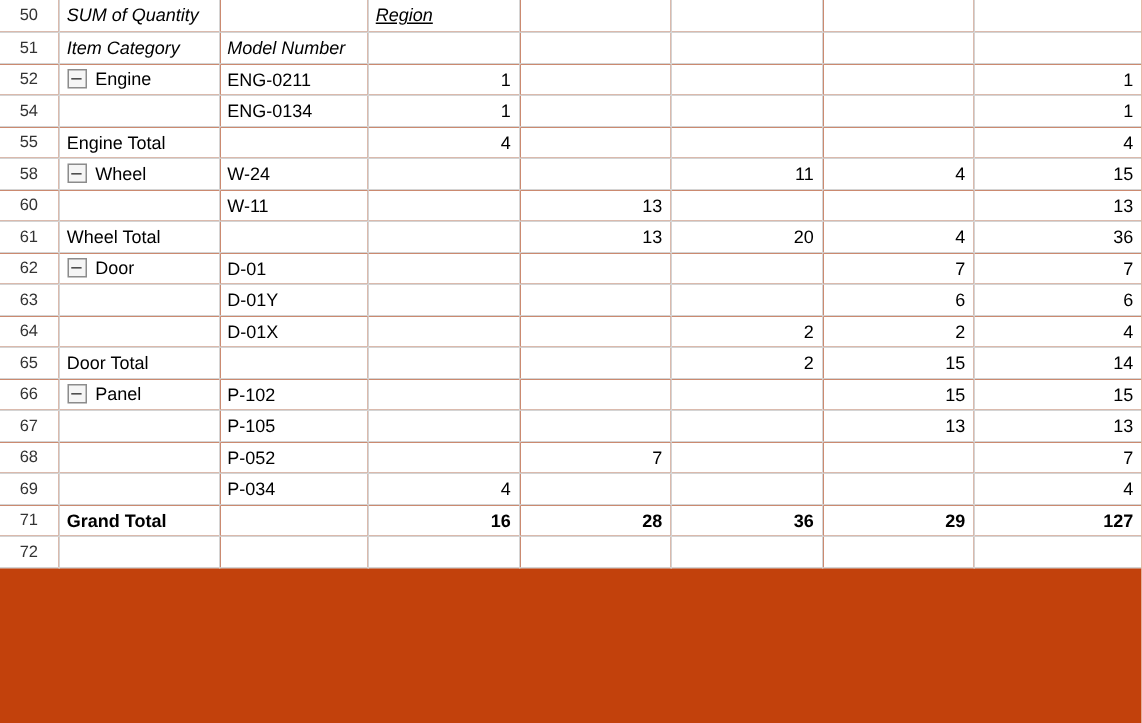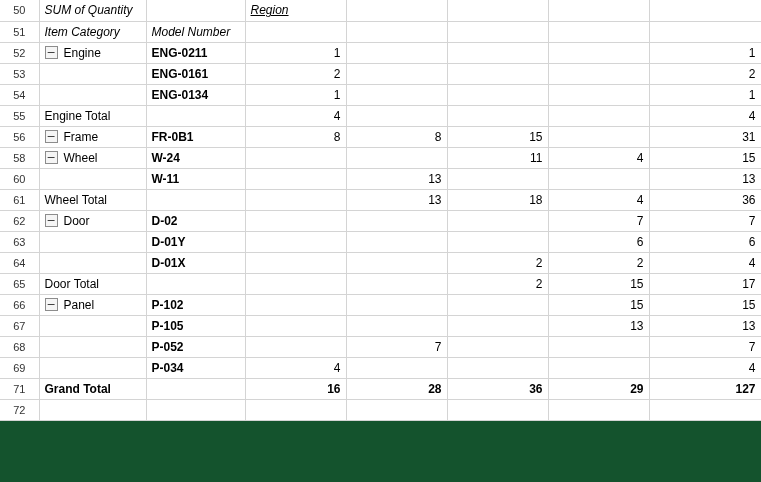--- a/index.html
+++ b/index.html
@@ -11,21 +11,21 @@
     font-family: "Liberation Sans", sans-serif;
     font-size: 12px;
     color: #000000;
     -webkit-font-smoothing: antialiased;
   }
   .sheet {
     position: relative;
     width: 761px;
     height: 482px;
     overflow: hidden;
-    background: #14532d;
+    background: #c2410c;
   }
   table.grid {
     border-collapse: collapse;
     table-layout: fixed;
     width: 761px;
   }
   table.grid td {
     border-right: 1px solid #d4d4d4;
     border-bottom: 1px solid #d4d4d4;
     height: 21px;
@@ -73,21 +73,20 @@
     background: #d9d9d9;
     color: #000000;
     text-decoration: underline;
   }
   .cat-col {
     background: #ececec;
     margin-left: 32px;
   }
   .model-col {
     background: #ececec;
-    font-weight: bold;
   }
   .subtotal {
     background: #d9d9d9;
     color: #000000;
     margin-top: 13px;
   }
   .grandtotal {
     background: #d9d9d9;
     color: #000000;
     font-weight: bold;
@@ -156,30 +155,20 @@
         <td class="rowhdr">52</td>
         <td class="cat-col"><span class="collapse-box">−</span><span class="cat-label">Engine</span></td>
         <td class="model-col">ENG-0211</td>
         <td class="num">1</td>
         <td class="num"></td>
         <td class="num"></td>
         <td class="num"></td>
         <td class="num">1</td>
       </tr>
 
-      <tr>
-        <td class="rowhdr">53</td>
-        <td class="cat-col"></td>
-        <td class="model-col">ENG-0161</td>
-        <td class="num">2</td>
-        <td class="num"></td>
-        <td class="num"></td>
-        <td class="num"></td>
-        <td class="num">2</td>
-      </tr>
 
       <tr>
         <td class="rowhdr">54</td>
         <td class="cat-col"></td>
         <td class="model-col">ENG-0134</td>
         <td class="num">1</td>
         <td class="num"></td>
         <td class="num"></td>
         <td class="num"></td>
         <td class="num">1</td>
@@ -189,30 +178,20 @@
         <td class="rowhdr">55</td>
         <td class="subtotal">Engine Total</td>
         <td class="subtotal"></td>
         <td class="subtotal num">4</td>
         <td class="subtotal num"></td>
         <td class="subtotal num"></td>
         <td class="subtotal num"></td>
         <td class="subtotal num">4</td>
       </tr>
 
-      <tr>
-        <td class="rowhdr">56</td>
-        <td class="cat-col"><span class="collapse-box">−</span><span class="cat-label">Frame</span></td>
-        <td class="model-col">FR-0B1</td>
-        <td class="num">8</td>
-        <td class="num">8</td>
-        <td class="num">15</td>
-        <td class="num"></td>
-        <td class="num">31</td>
-      </tr>
 
 
       <tr>
         <td class="rowhdr">58</td>
         <td class="cat-col"><span class="collapse-box">−</span><span class="cat-label">Wheel</span></td>
         <td class="model-col">W-24</td>
         <td class="num"></td>
         <td class="num"></td>
         <td class="num">11</td>
         <td class="num">4</td>
@@ -230,29 +209,29 @@
         <td class="num"></td>
         <td class="num">13</td>
       </tr>
 
       <tr>
         <td class="rowhdr">61</td>
         <td class="subtotal">Wheel Total</td>
         <td class="subtotal"></td>
         <td class="subtotal num"></td>
         <td class="subtotal num">13</td>
-        <td class="subtotal num">18</td>
+        <td class="subtotal num">20</td>
         <td class="subtotal num">4</td>
         <td class="subtotal num">36</td>
       </tr>
 
       <tr>
         <td class="rowhdr">62</td>
         <td class="cat-col"><span class="collapse-box">−</span><span class="cat-label">Door</span></td>
-        <td class="model-col">D-02</td>
+        <td class="model-col">D-01</td>
         <td class="num"></td>
         <td class="num"></td>
         <td class="num"></td>
         <td class="num">7</td>
         <td class="num">7</td>
       </tr>
 
       <tr>
         <td class="rowhdr">63</td>
         <td class="cat-col"></td>
@@ -276,21 +255,21 @@
       </tr>
 
       <tr>
         <td class="rowhdr">65</td>
         <td class="subtotal">Door Total</td>
         <td class="subtotal"></td>
         <td class="subtotal num"></td>
         <td class="subtotal num"></td>
         <td class="subtotal num">2</td>
         <td class="subtotal num">15</td>
-        <td class="subtotal num">17</td>
+        <td class="subtotal num">14</td>
       </tr>
 
       <tr>
         <td class="rowhdr">66</td>
         <td class="cat-col"><span class="collapse-box">−</span><span class="cat-label">Panel</span></td>
         <td class="model-col">P-102</td>
         <td class="num"></td>
         <td class="num"></td>
         <td class="num"></td>
         <td class="num">15</td>

